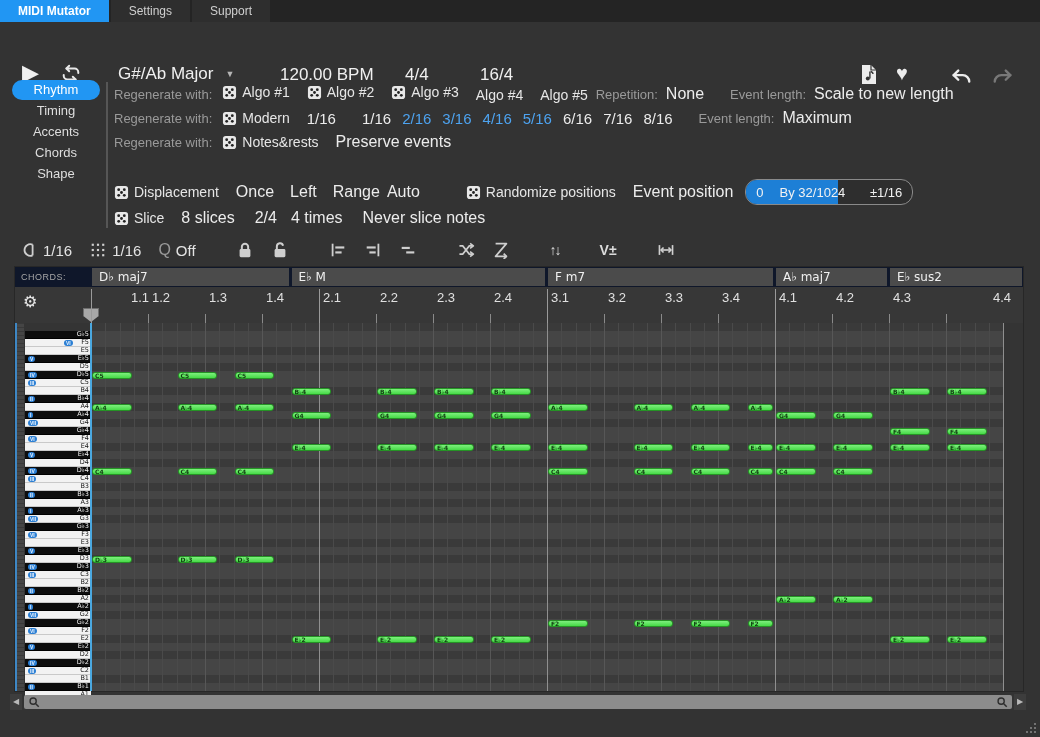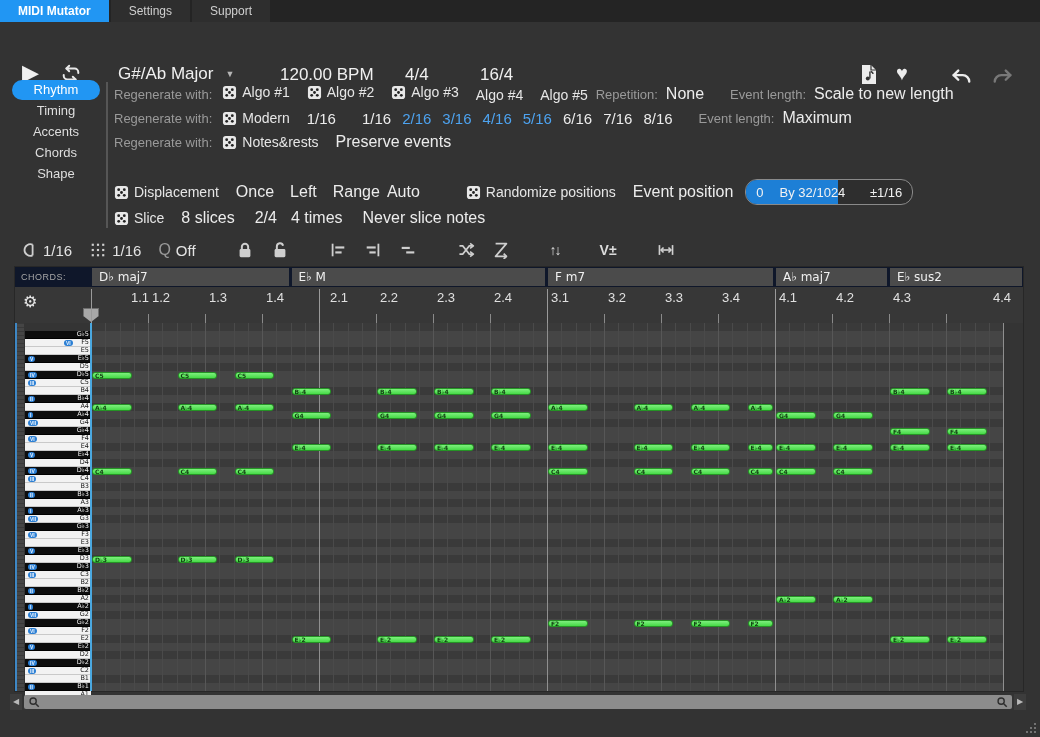--- a/index.html
+++ b/index.html
@@ -441,21 +441,21 @@
       <div class="handle" id="handle" style="left: 68px;"></div>
     <div class="tl-bar" style="left: 76px;"></div>
         <div class="tl-label" style="left: 80px; margin-left: 36px;">1.1</div>
         <div class="tl-tick" style="left: 133px;"></div>
         <div class="tl-label" style="left: 137px;">1.2</div>
         <div class="tl-tick" style="left: 190px;"></div>
         <div class="tl-label" style="left: 194px;">1.3</div>
         <div class="tl-tick" style="left: 247px;"></div>
         <div class="tl-label" style="left: 251px;">1.4</div>
         <div class="tl-bar" style="left: 304px;"></div>
-        <div class="tl-label" style="left: 315px;">2.1</div>
+        <div class="tl-label" style="left: 308px;">2.1</div>
         <div class="tl-tick" style="left: 361px;"></div>
         <div class="tl-label" style="left: 365px;">2.2</div>
         <div class="tl-tick" style="left: 418px;"></div>
         <div class="tl-label" style="left: 422px;">2.3</div>
         <div class="tl-tick" style="left: 475px;"></div>
         <div class="tl-label" style="left: 479px;">2.4</div>
         <div class="tl-bar" style="left: 532px;"></div>
         <div class="tl-label" style="left: 536px;">3.1</div>
         <div class="tl-tick" style="left: 589px;"></div>
         <div class="tl-label" style="left: 593px;">3.2</div>

